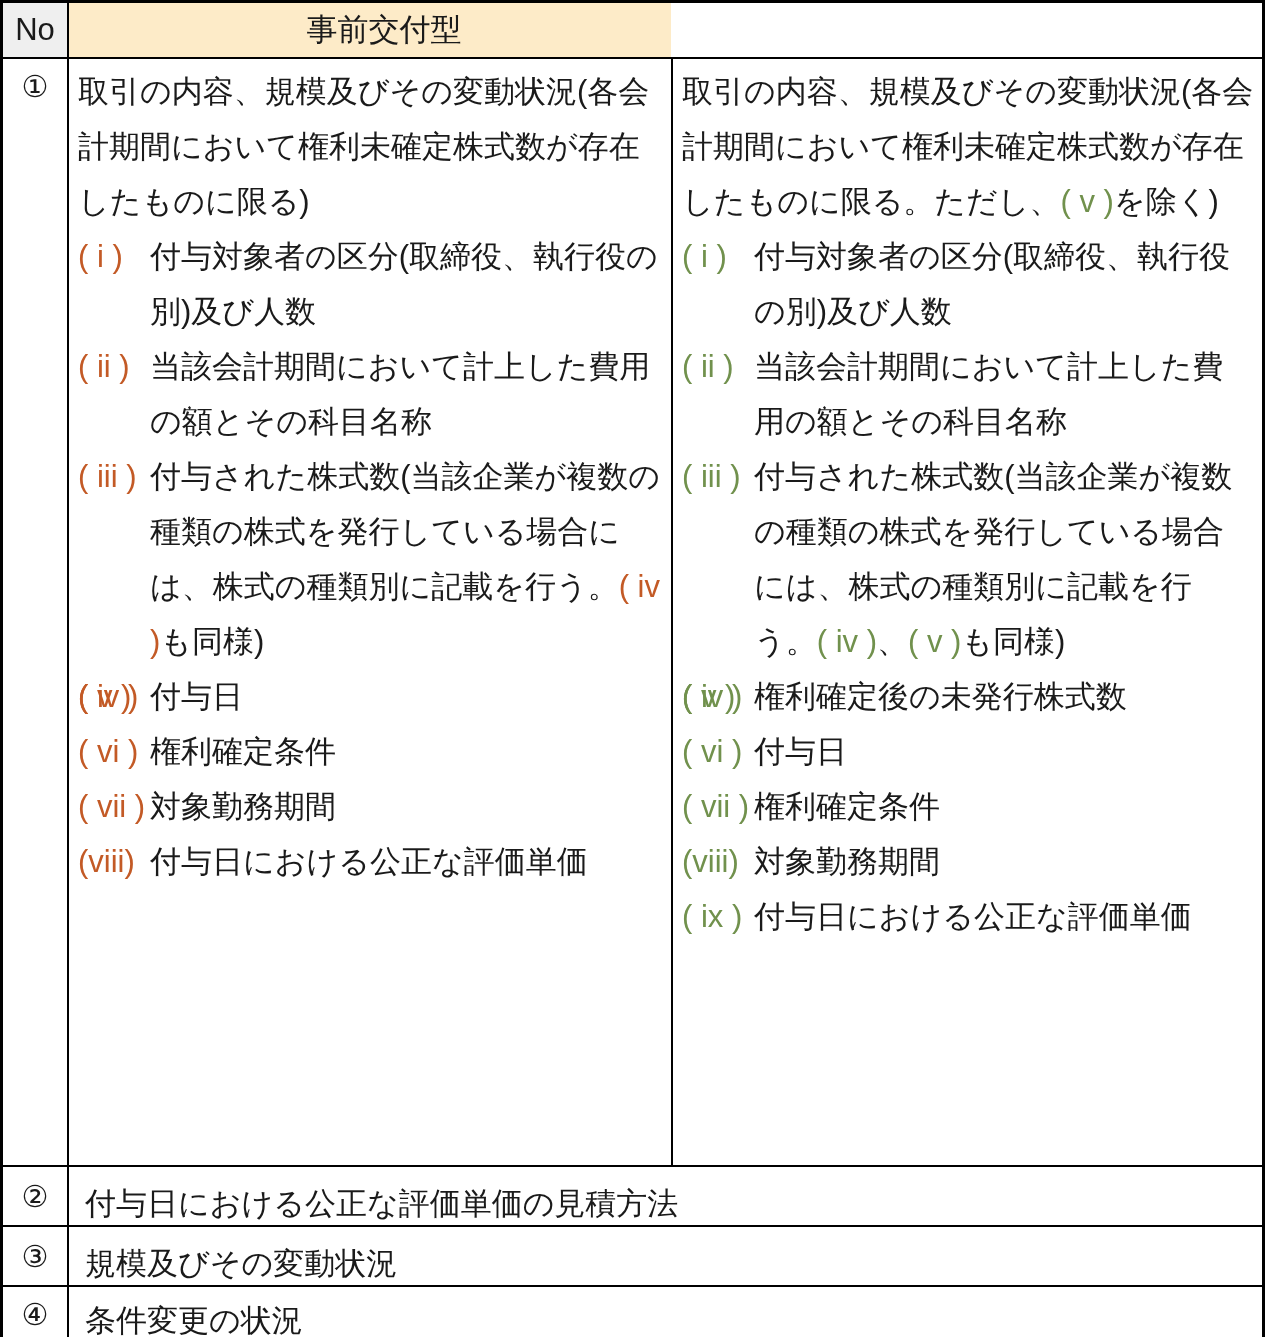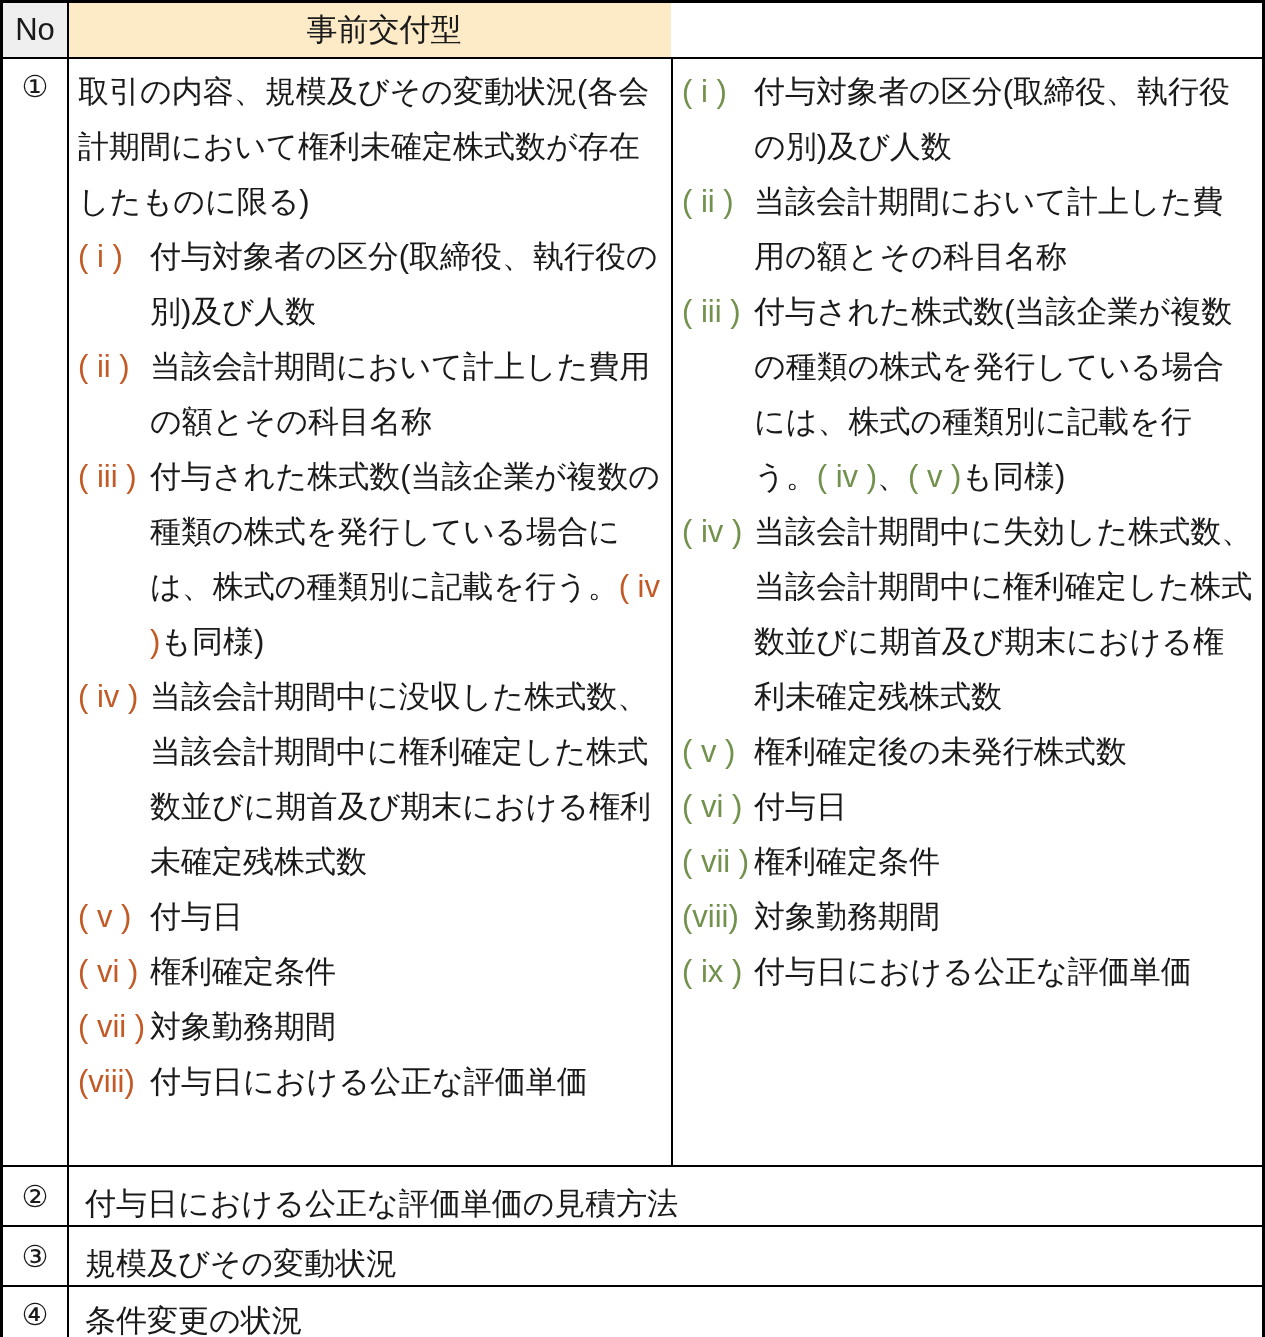--- a/index.html
+++ b/index.html
@@ -68,31 +68,32 @@
 
   <div class="row row-main">
     <div class="c-no main-no">
       <span>①</span>
     </div>
     <div class="c-left content col-left-nums" id="col-left">
         <div class="intro"><span>取引の内容、規模及びその変動状況(各会計期間において権利未確定株式数が存在したものに限る)</span></div>
         <div class="item"><span class="num">( i )</span><span>付与対象者の区分(取締役、執行役の別)及び人数</span></div>
         <div class="item"><span class="num">( ii )</span><span>当該会計期間において計上した費用の額とその科目名称</span></div>
         <div class="item"><span class="num">( iii )</span><span>付与された株式数(当該企業が複数の種類の株式を発行している場合には、株式の種類別に記載を行う。</span><span class="hl">( iv )</span><span>も同様)</span></div>
-        <div class="item"><span class="num">( iv )</span><span>当該会計期間中に没収した株式数、当該会計期間中に権利確定した株式数並びに期首及び期末における権利未確定残株式数</span></div>
+        <div class="item"><span class="num">( iv )</span></div>
         <div class="item"><span class="num">( v )</span><span>付与日</span></div>
         <div class="item"><span class="num">( vi )</span><span>権利確定条件</span></div>
         <div class="item"><span class="num">( vii )</span><span>対象勤務期間</span></div>
         <div class="item"><span class="num">(viii)</span><span>付与日における公正な評価単価</span></div>
       </div>
     <div class="c-right content col-right-nums" id="col-right">
+        <div class="intro"><span>取引の内容、規模及びその変動状況(各会計期間において権利未確定株式数が存在したものに限る。ただし、</span><span class="hl">( v )</span><span>を除く)</span></div>
         <div class="item"><span class="num">( i )</span><span>付与対象者の区分(取締役、執行役の別)及び人数</span></div>
         <div class="item"><span class="num">( ii )</span><span>当該会計期間において計上した費用の額とその科目名称</span></div>
         <div class="item"><span class="num">( iii )</span><span>付与された株式数(当該企業が複数の種類の株式を発行している場合には、株式の種類別に記載を行う。</span><span class="hl">( iv )</span><span>、</span><span class="hl">( v )</span><span>も同様)</span></div>
-        <div class="item"><span class="num">( iv )</span><span>当該会計期間中に失効した株式数、当該会計期間中に権利確定した株式数並びに期首及び期末における権利未確定残株式数</span></div>
+        <div class="item"><span class="num">( iv )</span></div>
         <div class="item"><span class="num">( v )</span><span>権利確定後の未発行株式数</span></div>
         <div class="item"><span class="num">( vi )</span><span>付与日</span></div>
         <div class="item"><span class="num">( vii )</span><span>権利確定条件</span></div>
         <div class="item"><span class="num">(viii)</span><span>対象勤務期間</span></div>
         <div class="item"><span class="num">( ix )</span><span>付与日における公正な評価単価</span></div>
       </div>
   </div>
 
   <div id="simple-rows-mount">
       <div class="row row-simple">

